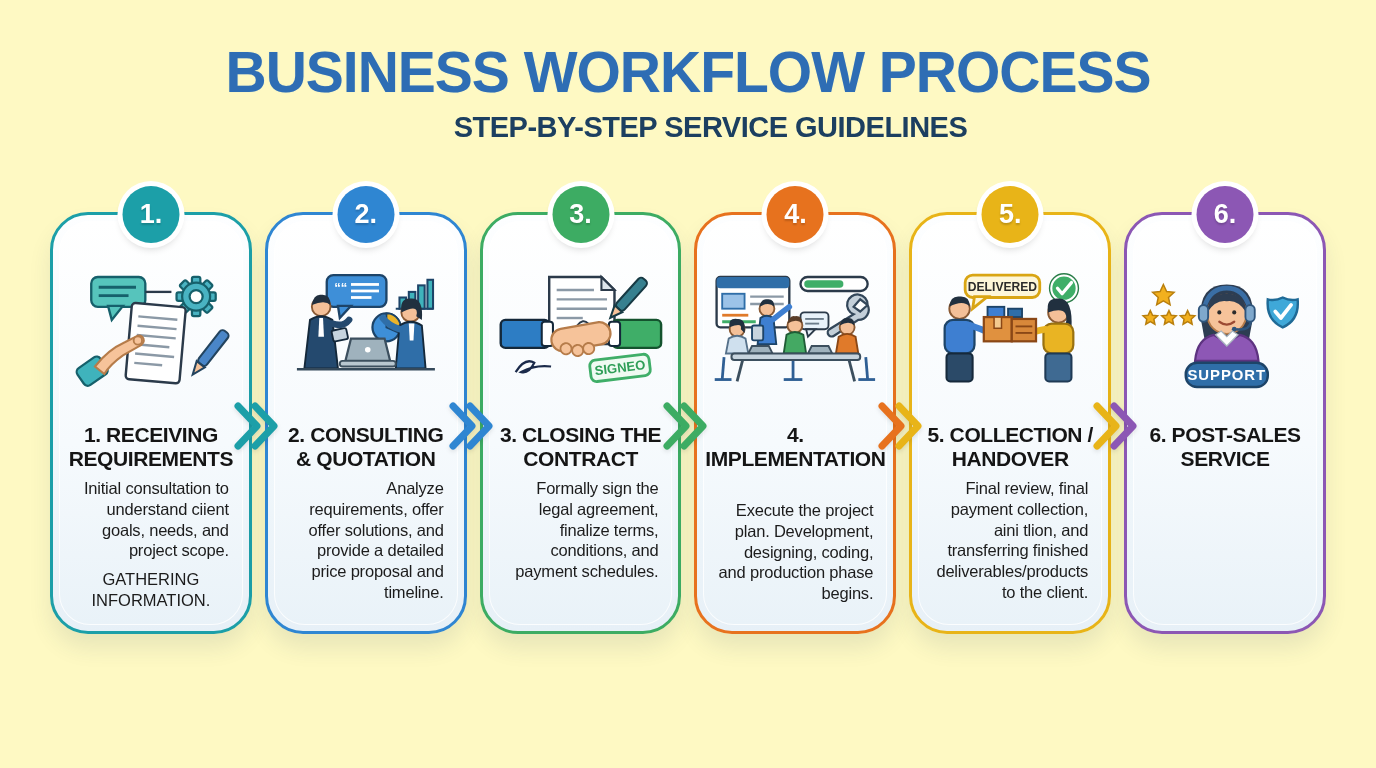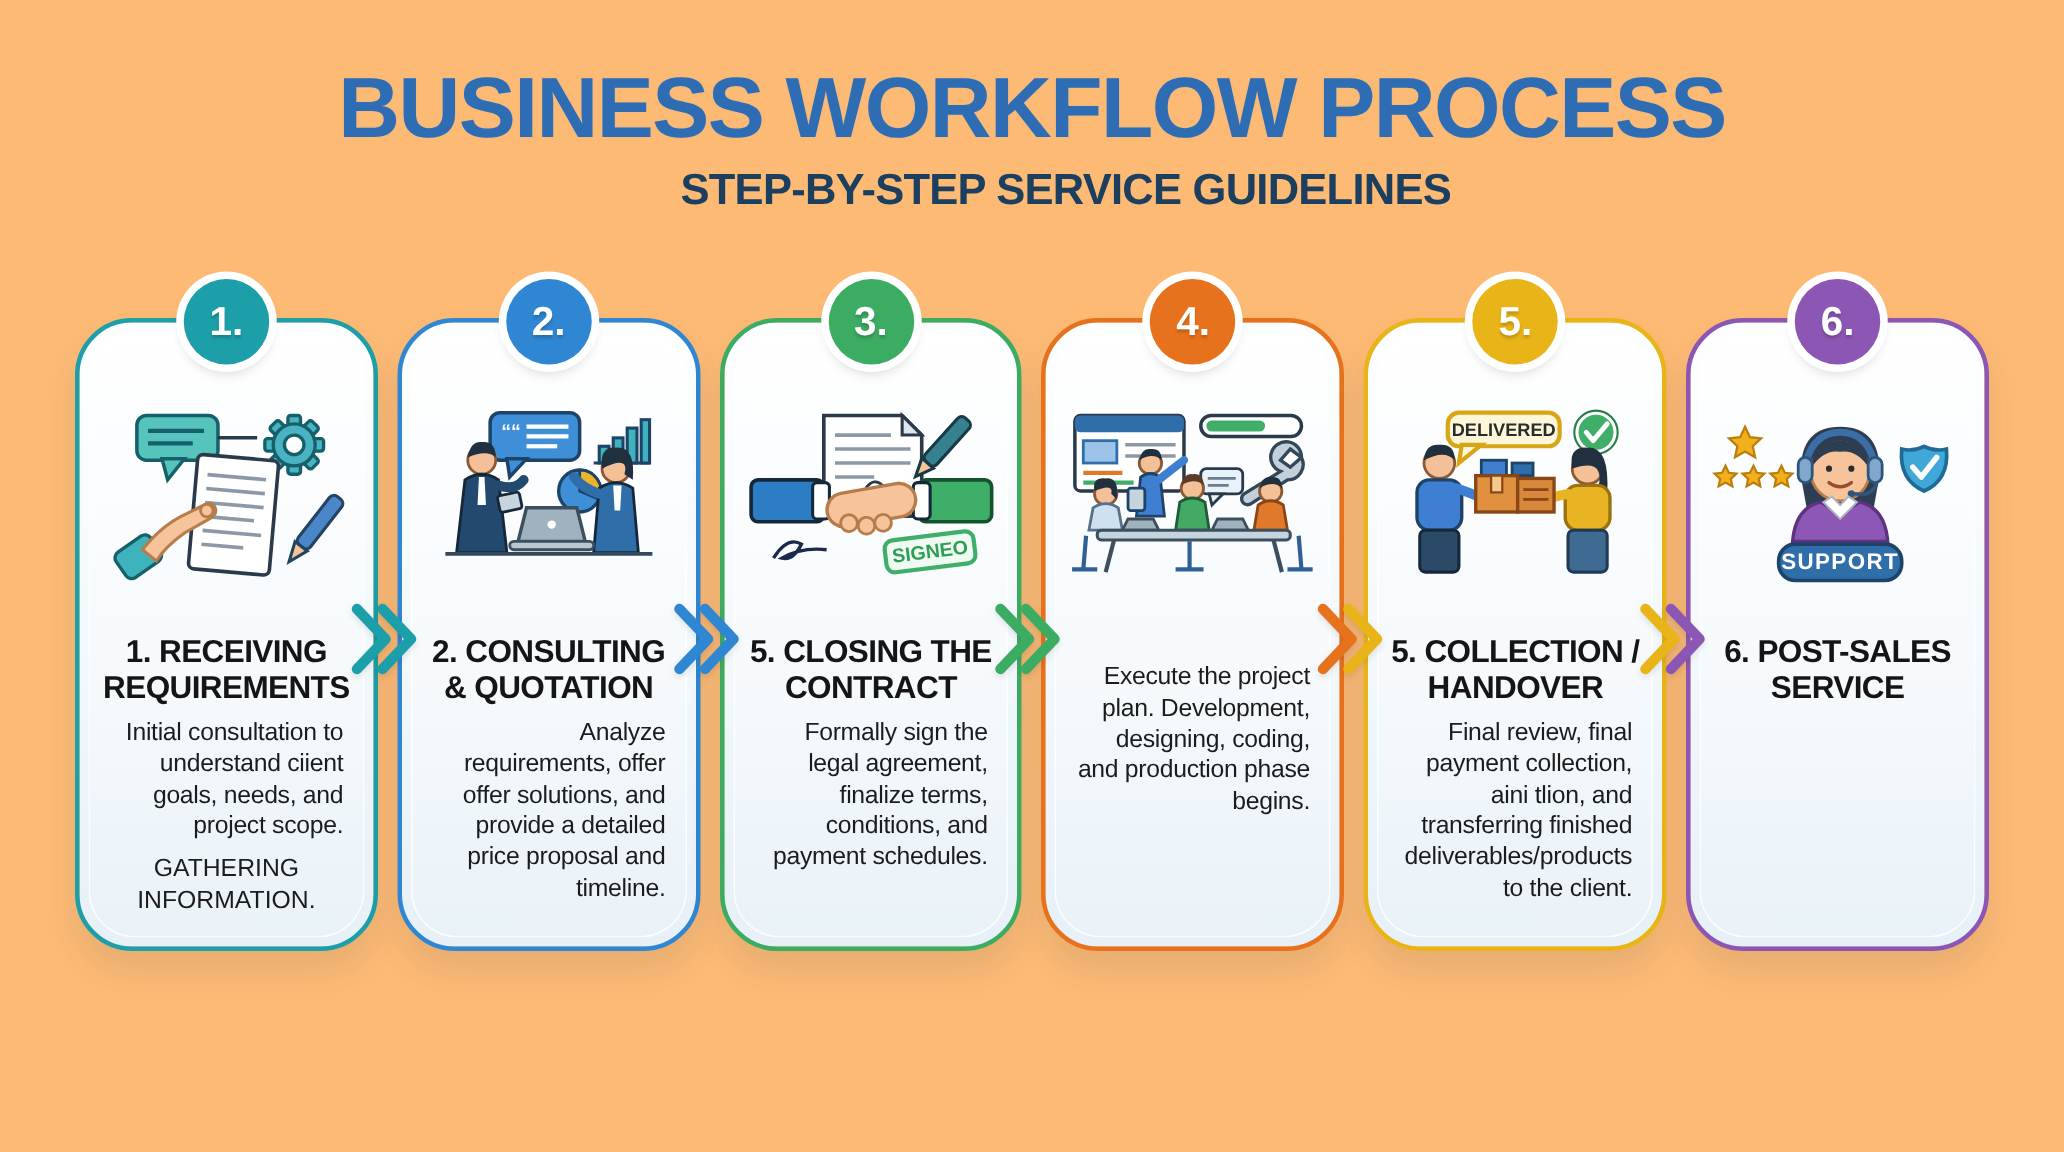--- a/index.html
+++ b/index.html
@@ -1,18 +1,18 @@
 <!DOCTYPE html>
 <html><head>
 <meta charset="utf-8">
 <style>
   * { margin:0; padding:0; box-sizing:border-box; }
   html,body { width:1376px; height:768px; background:#ffffff; overflow:hidden;
     font-family:"Liberation Sans", sans-serif; }
-  .stage { position:relative; width:1376px; height:768px; background:#fdba74; }
+  .stage { position:relative; width:1376px; height:768px; background:#fef9c3; }
 
   
   .hdr { text-align:center; padding-top:44px; }
   .hdr h1 { font-size:57px; font-weight:bold; letter-spacing:-1px; line-height:1.0;
     text-shadow:0 0 1px rgba(120,180,230,.35); }
   .hdr h2 { font-size:29px; font-weight:bold; letter-spacing:-.5px; margin-top:10px; }
 
   
   .cards { position:absolute; left:50px; right:50px; top:212px; height:422px;
     display:flex; gap:13px; }
@@ -223,21 +223,21 @@
             </g>
 
             <path d="M20 108 Q30 92 40 98 Q34 110 26 108 Q40 100 58 102" fill="none" stroke="#1b2a4a" stroke-width="2.4"></path>
 
             <g transform="rotate(-7 132 104)">
               <rect x="100" y="92" width="64" height="23" rx="6" fill="#effaf2" stroke="#3FAE68" stroke-width="3"></rect>
               <text x="132" y="108" text-anchor="middle" font-size="14" font-weight="bold" fill="#2E9E57" font-family="Liberation Sans, sans-serif">SIGNEO</text>
             </g>
           </svg>
         </div>
-        <div class="step-title">5. CLOSING THE CONTRACT</div>
+        <div class="step-title">3. CLOSING THE CONTRACT</div>
         <div class="step-desc">Formally sign the legal agreement, finalize terms, conditions, and payment schedules.</div>
       </div>
       <div class="arrow">
         <svg viewBox="0 0 47 58" fill="none" stroke-linecap="round" stroke-linejoin="round">
           <polyline class="c1" points="6,9 25,29 6,49" stroke-width="7" stroke="#3DAC63"></polyline>
           <polyline class="c2" points="23,9 42,29 23,49" stroke-width="7" stroke="#3DAC63"></polyline>
         </svg>
       </div>
     </div>
 
@@ -307,20 +307,21 @@
             <g stroke="#2F5F94" stroke-width="3">
               <line x1="14" y1="92" x2="12" y2="116"></line>
                 <line x1="4" y1="116" x2="22" y2="116"></line>
               <line x1="166" y1="92" x2="168" y2="116"></line>
                 <line x1="158" y1="116" x2="176" y2="116"></line>
               <line x1="88" y1="96" x2="88" y2="116"></line>
                 <line x1="78" y1="116" x2="98" y2="116"></line>
             </g>
           </svg>
         </div>
+        <div class="step-title">4. IMPLEMENTATION</div>
         <div class="step-desc">Execute the project plan. Development, designing, coding, and production phase begins.</div>
       </div>
       <div class="arrow">
         <svg viewBox="0 0 47 58" fill="none" stroke-linecap="round" stroke-linejoin="round">
           <polyline class="c1" points="6,9 25,29 6,49" stroke-width="7" stroke="#E7721E"></polyline>
           <polyline class="c2" points="23,9 42,29 23,49" stroke-width="7" stroke="#E8B418"></polyline>
         </svg>
       </div>
     </div>
 

